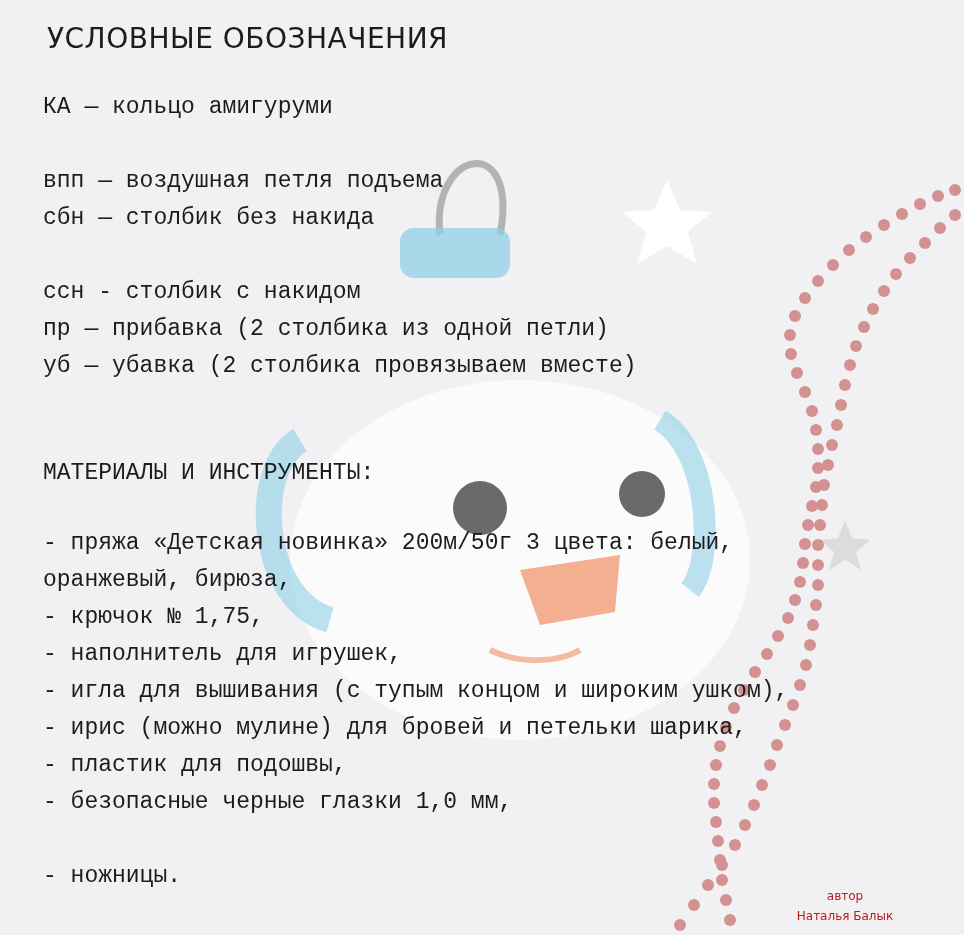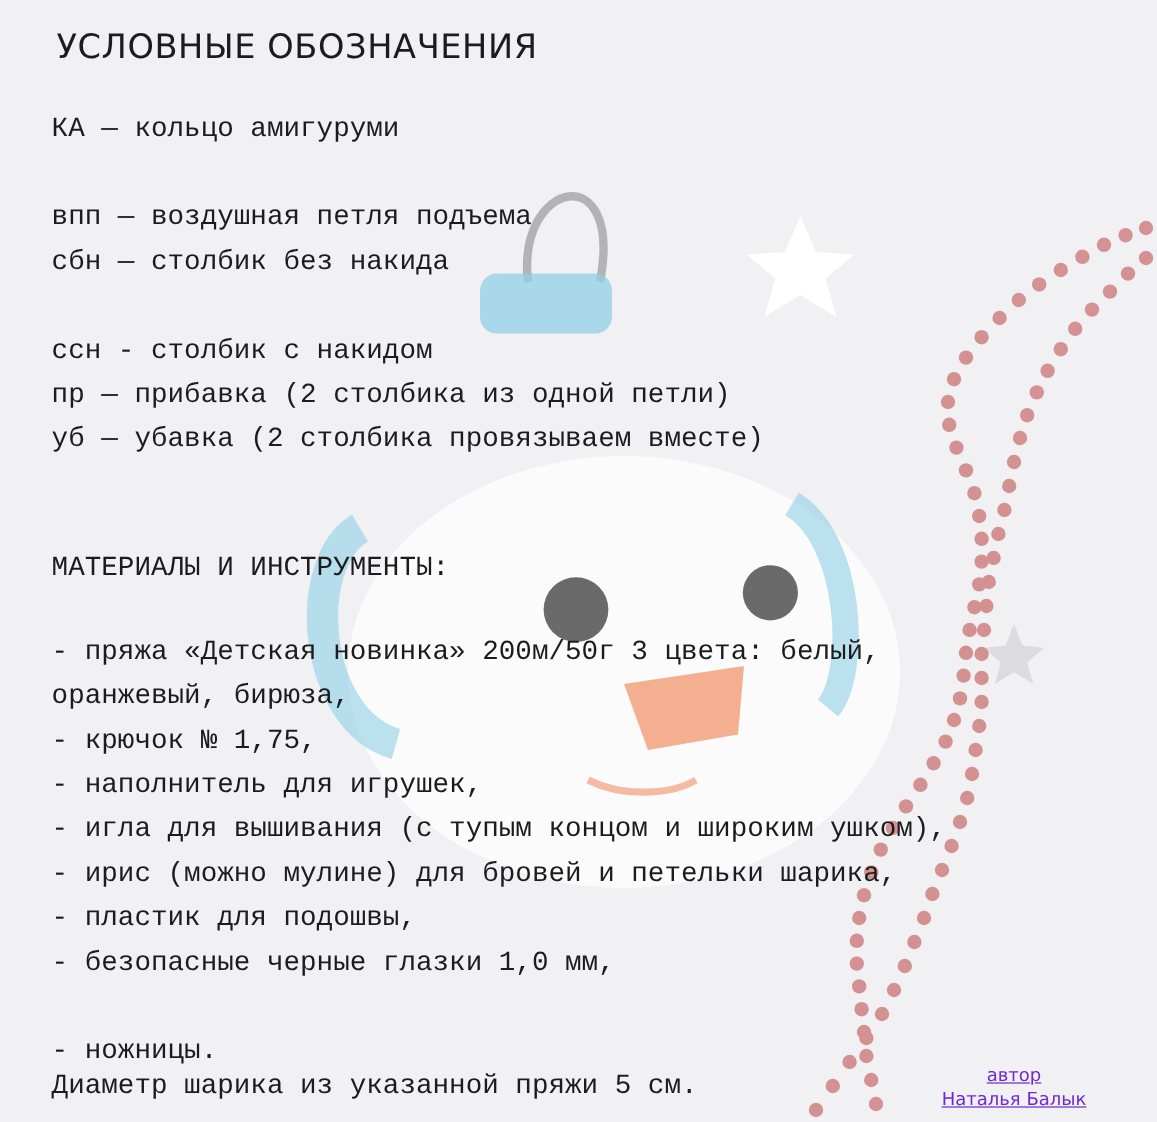--- a/index.html
+++ b/index.html
@@ -12,21 +12,21 @@
   .bg { position:absolute; inset:0; overflow:hidden; }
   .bg svg { position:absolute; left:0; top:0; }
   .content { position:absolute; left:0; top:0; width:964px; height:935px; }
   .title {
     position:absolute; left:47px; top:22px;
     font-size:28px; letter-spacing:0.5px; font-weight:400;
   }
   .line { position:absolute; left:43px; font-size:23px; white-space:nowrap;font-family:Liberation Mono, monospace; }
   .author {
     position:absolute; left:760px; top:886px; width:170px; text-align:center;
-    color:#6d28d9; font-size:15px; line-height:20px;text-decoration:underline;
+    color:#b91c1c; font-size:12px; line-height:20px;
   }
 </style>
 </head>
 <body>
 
 <div class="bg">
   <svg width="964" height="935" viewBox="0 0 964 935">
 
     <ellipse cx="520" cy="560" rx="230" ry="180" fill="#ffffff" opacity="0.75"></ellipse>
 
@@ -149,19 +149,18 @@
   <div class="line" style="top:530px">- пряжа «Детская новинка» 200м/50г 3 цвета: белый,</div>
   <div class="line" style="top:567px">оранжевый, бирюза,</div>
   <div class="line" style="top:604px">- крючок № 1,75,</div>
   <div class="line" style="top:641px">- наполнитель для игрушек,</div>
   <div class="line" style="top:678px">- игла для вышивания (с тупым концом и широким ушком),</div>
   <div class="line" style="top:715px">- ирис (можно мулине) для бровей и петельки шарика,</div>
   <div class="line" style="top:752px">- пластик для подошвы,</div>
   <div class="line" style="top:789px">- безопасные черные глазки 1,0 мм,</div>
   <div class="line" style="top:863px">- ножницы.</div>
 
-  <div class="line" style="top:892px">Диаметр шарика из указанной пряжи 5 см.</div>
 
   <div class="author">
     <div>автор</div>
     <div>Наталья Балык</div>
   </div>
 </div>
 
 </body></html>

